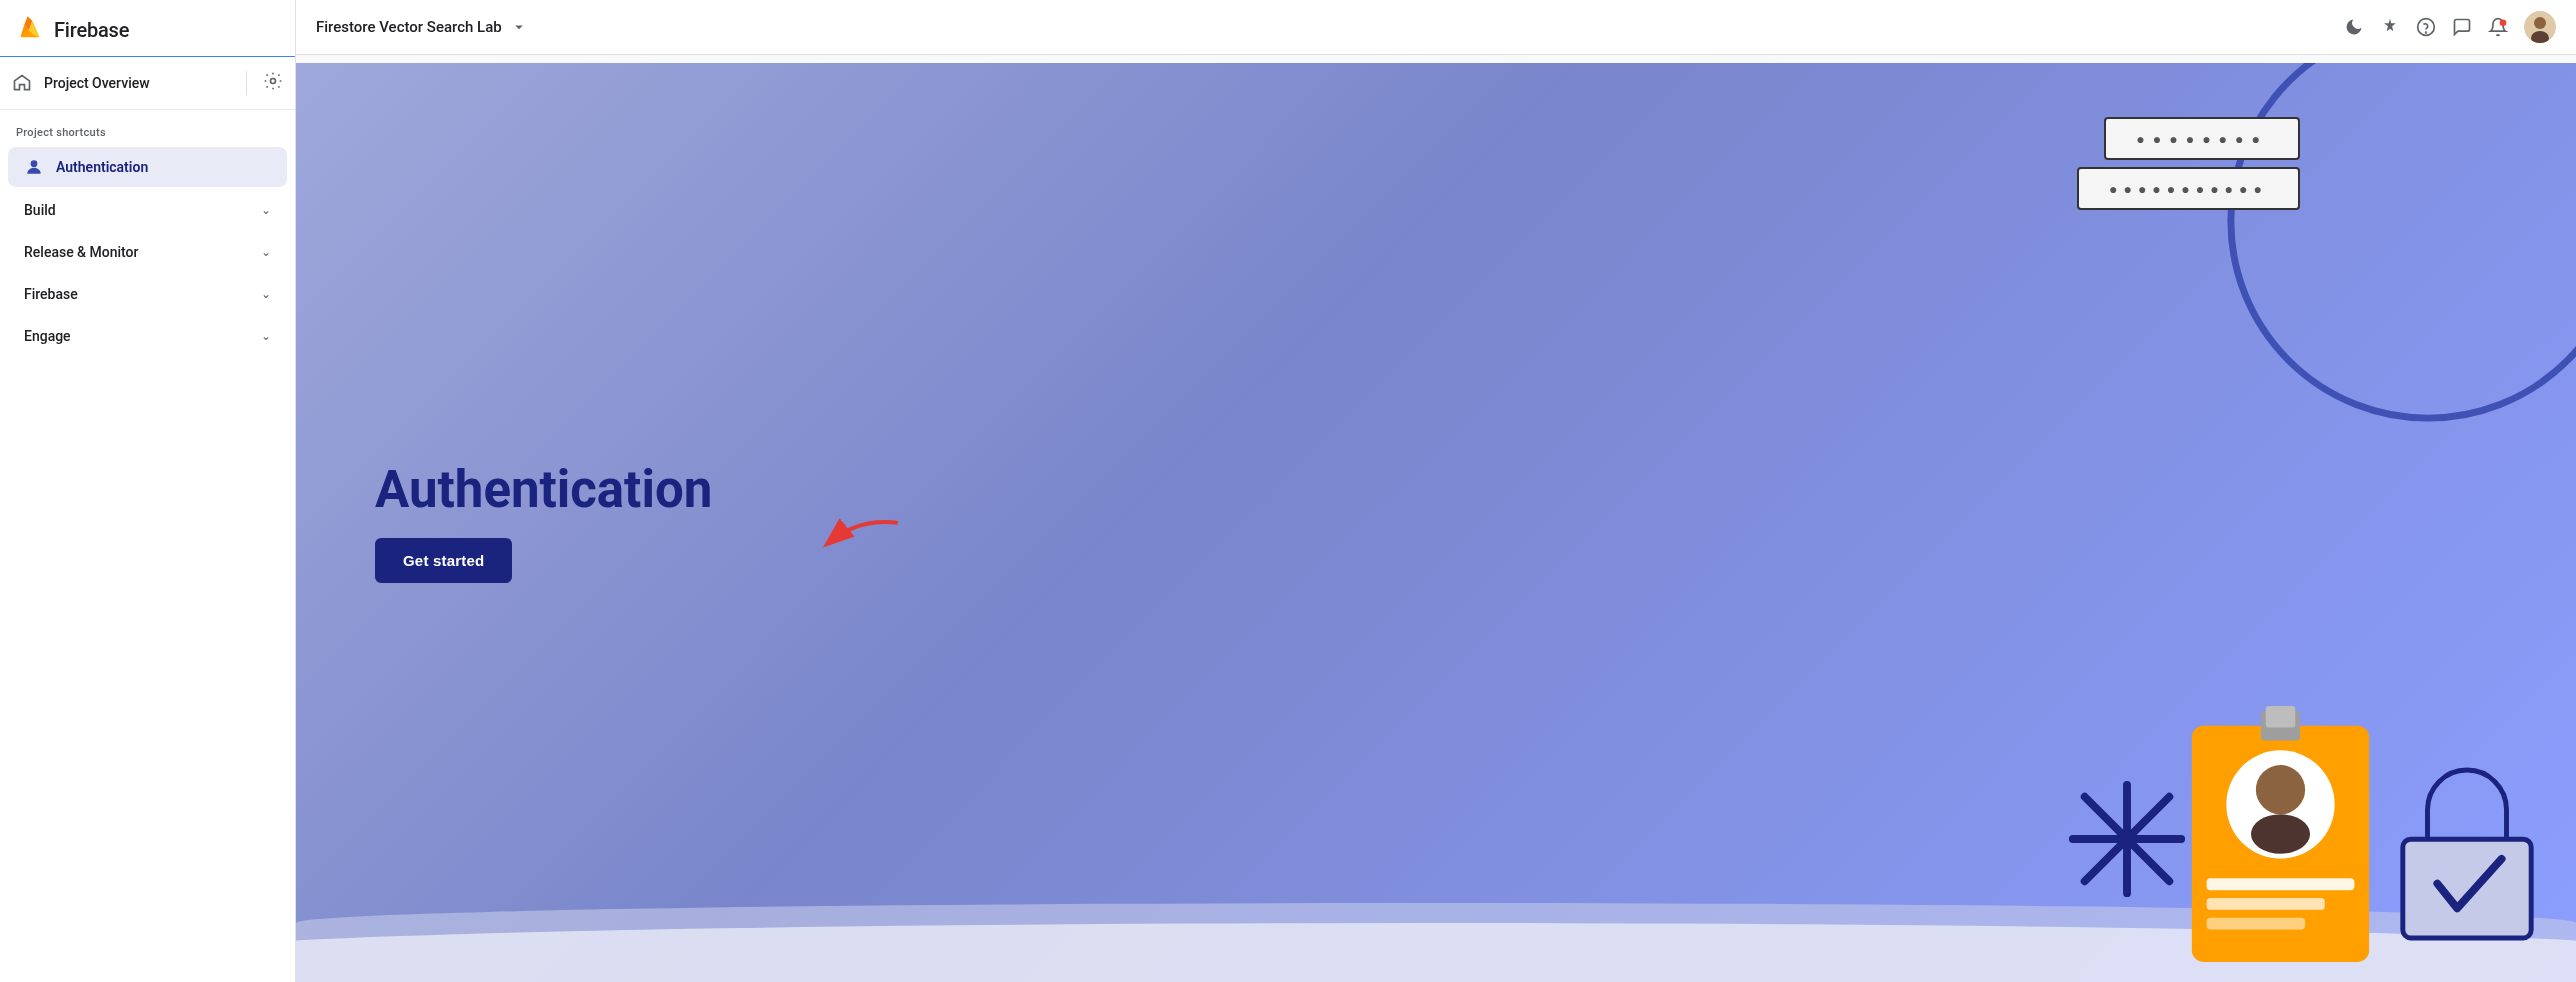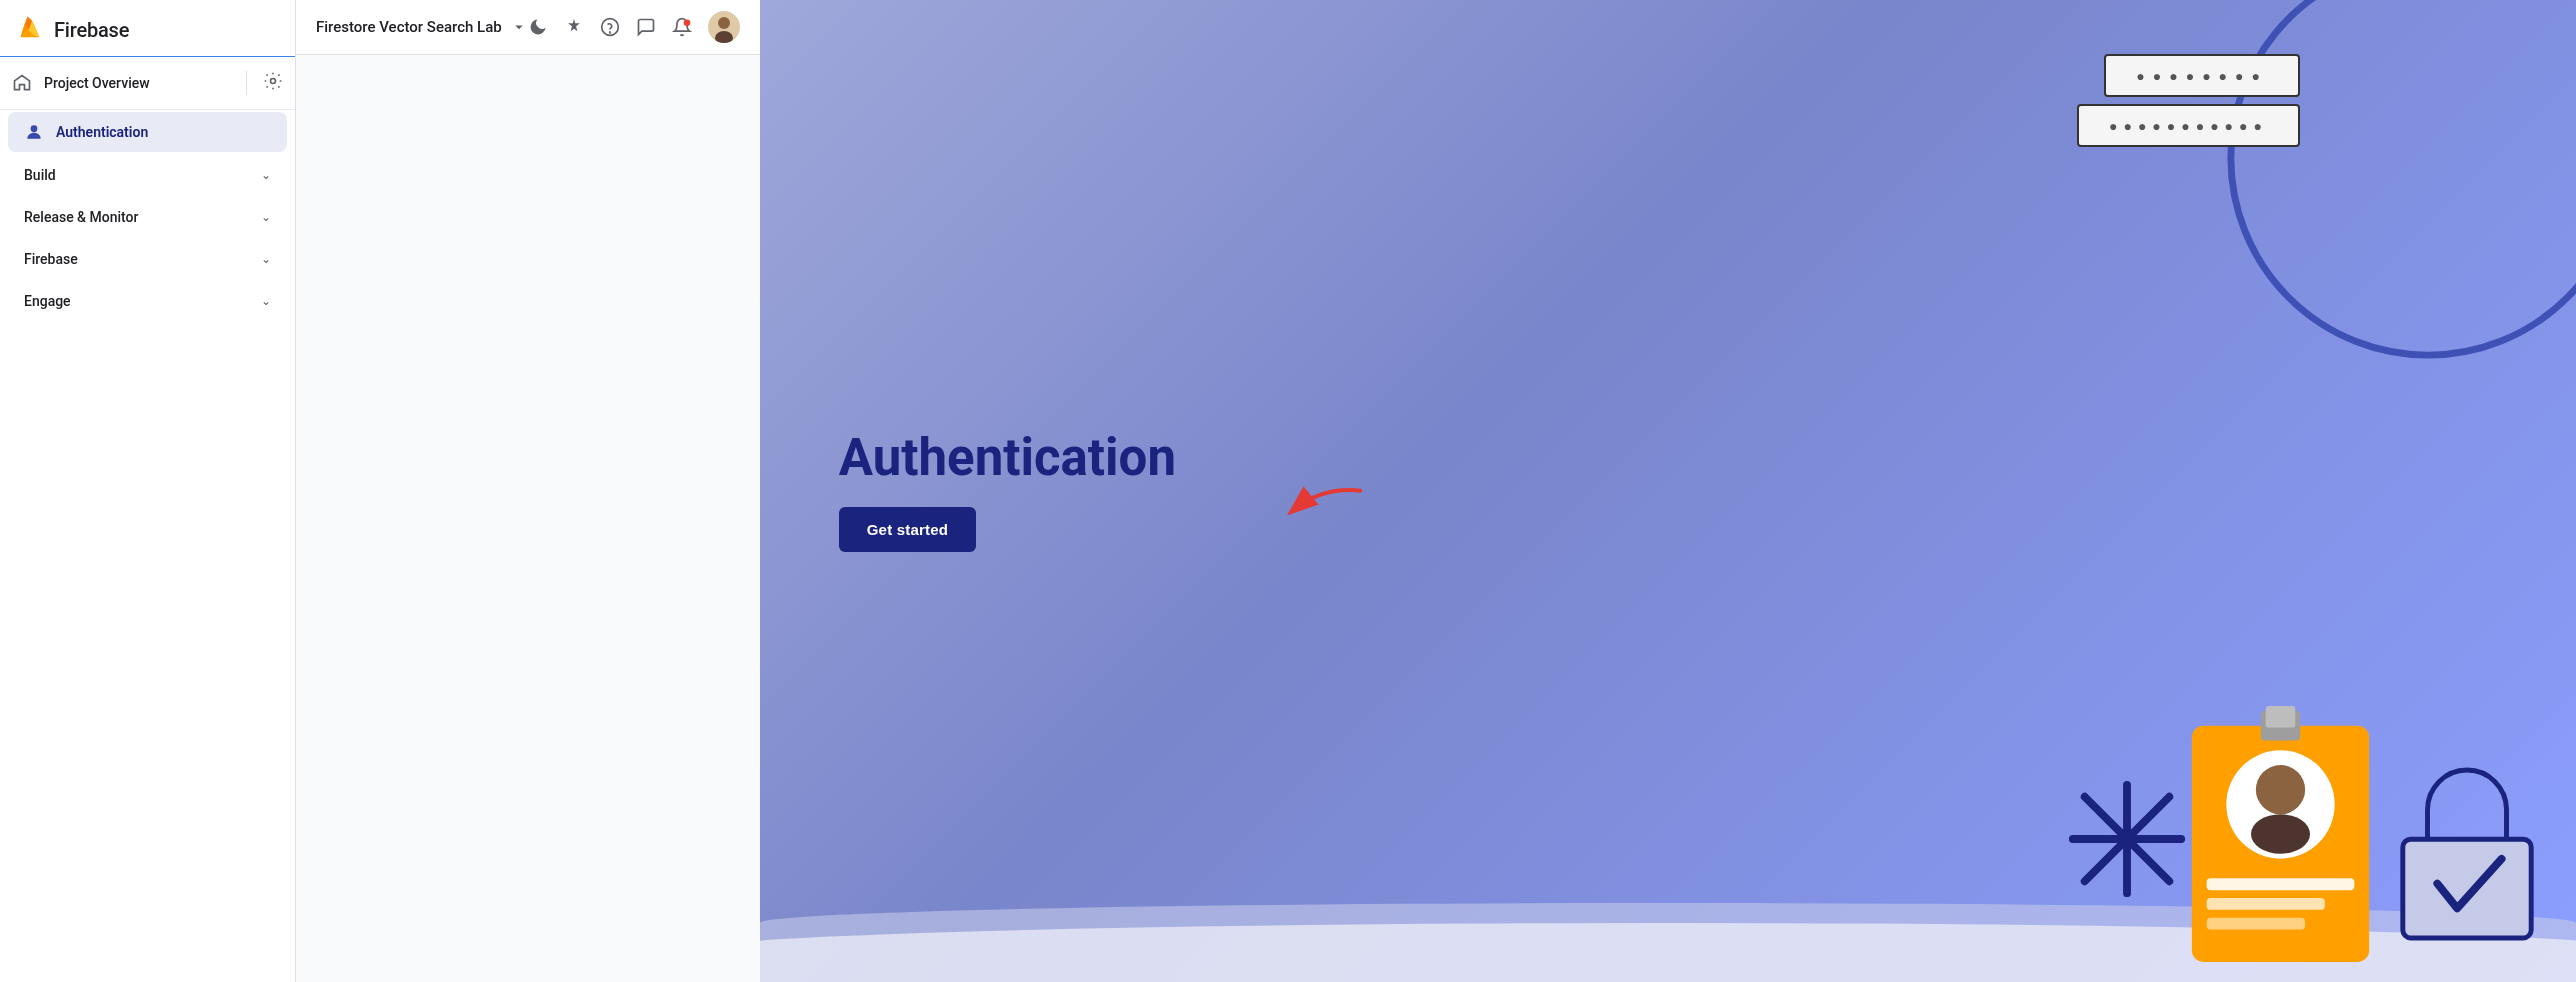--- a/index.html
+++ b/index.html
@@ -148,22 +148,23 @@
     }
 
     .grid-icon {
       color: #5f6368;
     }
 
     
     .main-content {
       flex: 1;
       display: flex;
-      flex-direction: row;
+      flex-direction: column;
       overflow: hidden;
+      gap: 8px;
     }
 
     
     .topbar {
       display: flex;
       align-items: center;
       padding: 0 20px;
       height: 55px;
       background: #fff;
       border-bottom: 1px solid #e0e0e0;
@@ -320,20 +321,21 @@
     <span class="project-overview-label">Project Overview</span>
     <div class="divider-v"></div>
     <span class="gear-icon-wrap">
       <svg width="20" height="20" viewBox="0 0 24 24" fill="none" stroke="#5f6368" stroke-width="2">
         <circle cx="12" cy="12" r="3"></circle>
         <path d="M12 2v2M12 20v2M4.22 4.22l1.42 1.42M18.36 18.36l1.42 1.42M2 12h2M20 12h2M4.22 19.78l1.42-1.42M18.36 5.64l1.42-1.42"></path>
       </svg>
     </span>
   </div>
 
+  <div class="section-label">Project shortcuts</div>
 
   <div class="auth-item">
     <span class="auth-person-icon">
       <svg width="20" height="20" viewBox="0 0 24 24" fill="#3949ab">
         <circle cx="12" cy="8" r="4"></circle>
         <path d="M4 20c0-4 3.6-7 8-7s8 3 8 7"></path>
       </svg>
     </span>
     <span class="auth-item-label">Authentication</span>
   </div>

